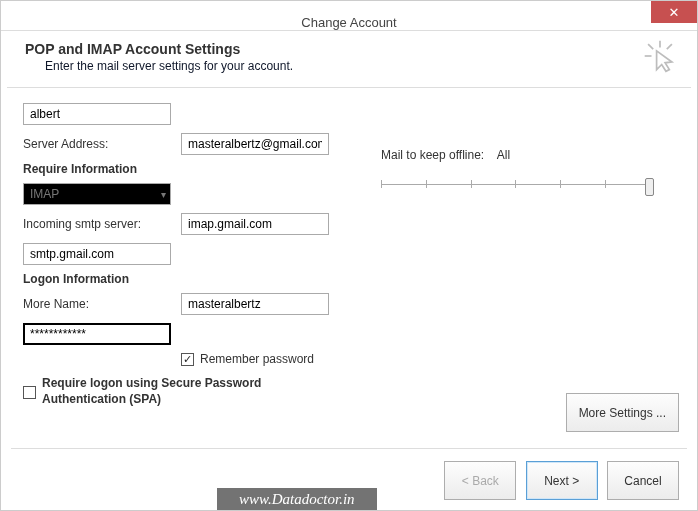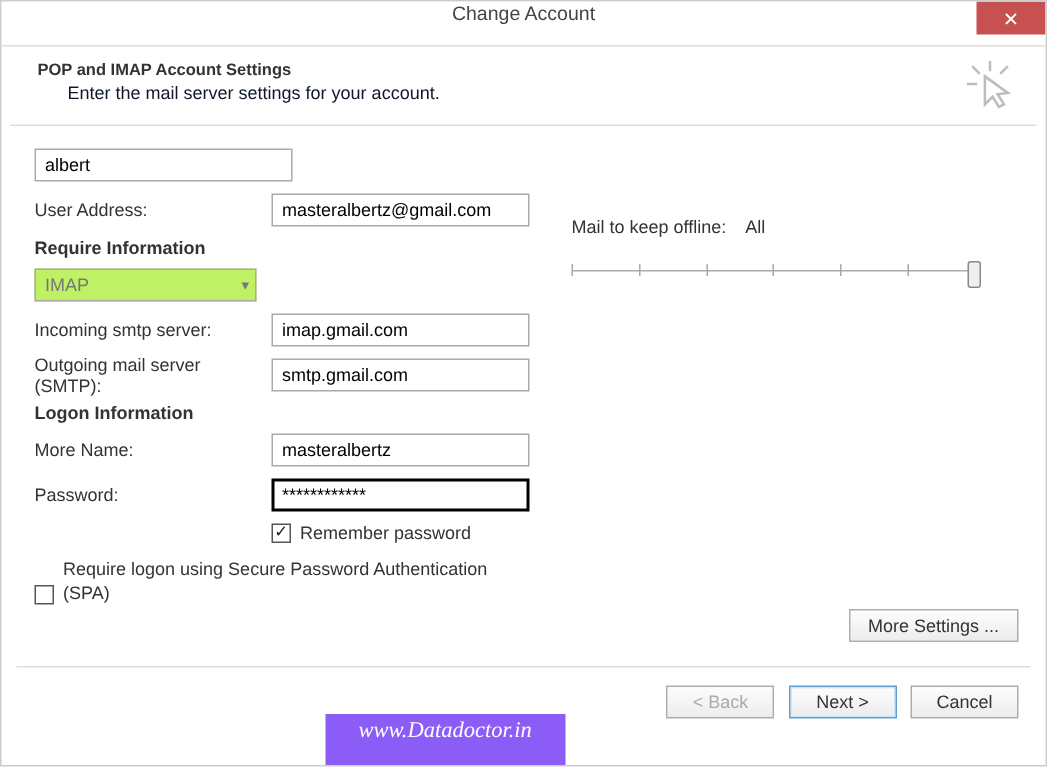--- a/index.html
+++ b/index.html
@@ -13,21 +13,21 @@
     height: 511px;
     position: relative;
     border: 1px solid #ccc;
   }
   .titlebar {
     height: 30px;
     background: #fff;
     border-bottom: 1px solid #ddd;
     position: relative;
     display: flex;
-    align-items: flex-start;
+    align-items: flex-end;
     justify-content: center;
   }
   .titlebar .title {
     font-size: 13px;
     color: #444;
   }
   .close-btn {
     position: absolute;
     right: 0;
     top: 0;
@@ -42,21 +42,21 @@
     cursor: pointer;
   }
   .header-section {
     padding: 10px 18px 14px 18px;
     border-bottom: 1px solid #ddd;
     position: relative;
     margin: 0 6px;
   }
   .header-section .h-title {
     font-weight: bold;
-    font-size: 11px;
+    font-size: 14px;
     color: #333;
   }
   .header-section .h-sub {
     color: #0f172a;
     margin-left: 20px;
     margin-top: 2px;
   }
   .cursor-icon {
     position: absolute;
     right: 14px;
@@ -80,37 +80,37 @@
     display: flex;
     align-items: center;
     margin-bottom: 6px;
     height: 24px;
   }
   .row label {
     width: 158px;
     color: #333;
   }
   .row input[type=text], .row input[type=password] {
-    width: 172px;
+    width: 148px;
     height: 22px;
     border: 1px solid #aaa;
     padding: 2px 6px;
     font-family: inherit;
     font-size: 12px;
     background: #fff;
   }
   .row input.focused {
     border: 2px solid #000;
     padding: 1px 5px;
   }
   .select-box {
     width: 148px;
     height: 22px;
     border: 1px solid #aaa;
-    background: #bef264;
+    background: #000000;
     color: #777;
     display: flex;
     align-items: center;
     justify-content: space-between;
     padding: 0 4px 0 6px;
   }
   .select-box .chev {
     font-size: 10px;
     color: #777;
   }
@@ -129,22 +129,23 @@
     align-items: center;
     justify-content: center;
     margin-right: 6px;
     font-size: 11px;
     line-height: 1;
     background: #fff;
     color: #222;
   }
   .spa-row {
     display: flex;
-    align-items: flex-end;
+    align-items: center;
     margin-top: 4px;
+    font-weight: bold;
   }
   .spa-row .cb { margin-top: 1px; }
   .spa-row .spa-text { max-width: 300px; line-height: 1.3; }
   .right-panel {
     position: absolute;
     left: 380px;
     top: 40px;
   }
   .mail-line { color: #333; margin-top: 20px; }
   .slider {
@@ -179,21 +180,21 @@
     background: #efefef;
     border: 1px solid #888;
     border-radius: 2px;
   }
   .more-settings {
     position: absolute;
     right: 18px;
     bottom: 16px;
   }
   .btn {
-    height: 22px;
+    height: 39px;
     min-width: 72px;
     padding: 0 12px;
     border: 1px solid #adadad;
     background: linear-gradient(#fdfdfd,#ececec);
     font-family: inherit;
     font-size: 12px;
     color: #333;
     cursor: pointer;
     text-align: center;
   }
@@ -211,22 +212,22 @@
   }
   .footer {
     text-align: right;
     padding: 12px 18px;
   }
   .footer .btn { margin-left: 6px; }
   .brandbar {
     position: absolute;
     left: 216px;
     bottom: 0px;
-    height: 34px;
-    background: #8b5cf6;
+    height: 22px;
+    background: #737373;
     color: #fff;
     font-family: Georgia, 'Times New Roman', serif;
     font-style: italic;
     font-size: 15px;
     line-height: 22px;
     padding: 0 22px 0 22px;
     white-space: nowrap;
   }
 </style>
 </head>
@@ -254,52 +255,50 @@
 </div>
 
 <div class="body-section">
 
 
   <div class="row">
     <input type="text" value="albert" style="">
   </div>
 
   <div class="row">
-    <label>User Address:</label>
+    <label>Server Address:</label>
     <input type="text" value="masteralbertz@gmail.com" style="">
   </div>
 
   <div class="section-heading">Require Information</div>
 
   <div class="row">
     <div class="select-box">
       <span>IMAP</span>
       <span class="chev">▾</span>
     </div>
   </div>
 
   <div class="row">
     <label>Incoming smtp server:</label>
     <input type="text" value="imap.gmail.com" style="">
   </div>
 
   <div class="row">
-    <label>Outgoing mail server (SMTP):</label>
     <input type="text" value="smtp.gmail.com" style="">
   </div>
 
   <div class="section-heading">Logon Information</div>
 
   <div class="row">
     <label>More Name:</label>
     <input type="text" value="masteralbertz" style="">
   </div>
 
   <div class="row">
-    <label>Password:</label>
     <input type="text" class="focused" value="************" style="">
   </div>
 
   <div class="checkbox-row">
     <span class="cb">
         <span>✓</span>
       </span>
     <span>Remember password</span>
   </div>
 

